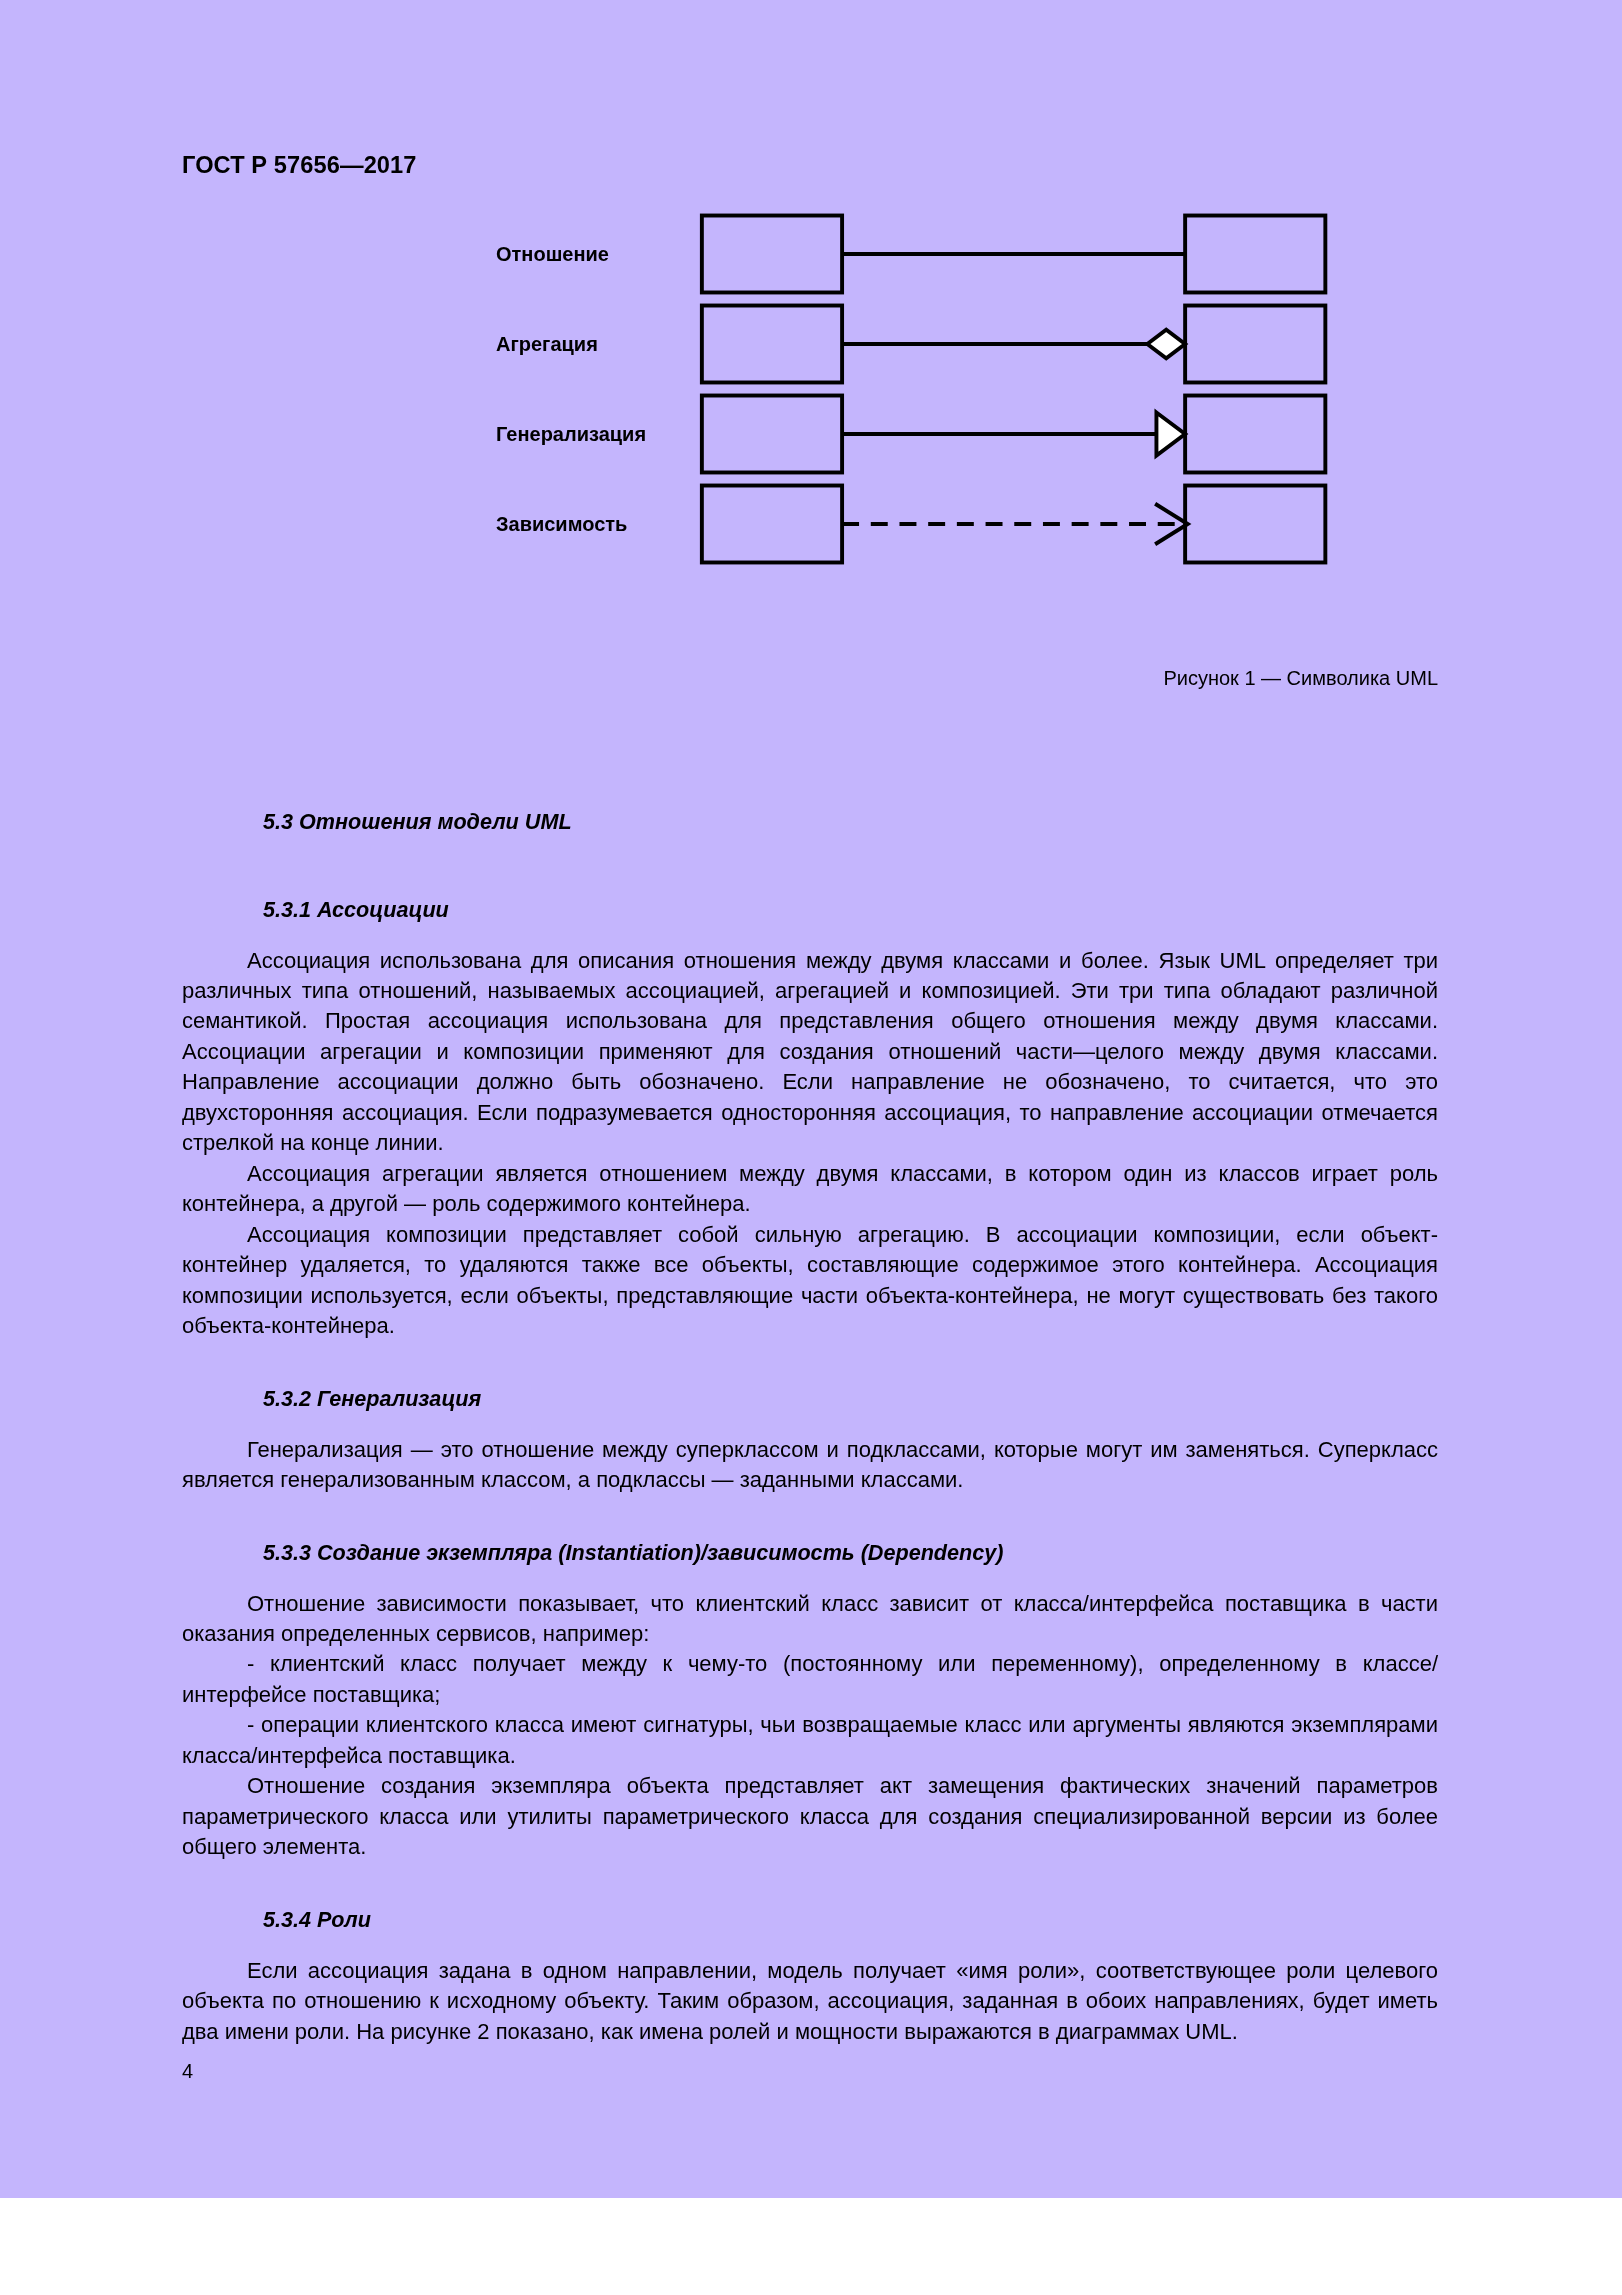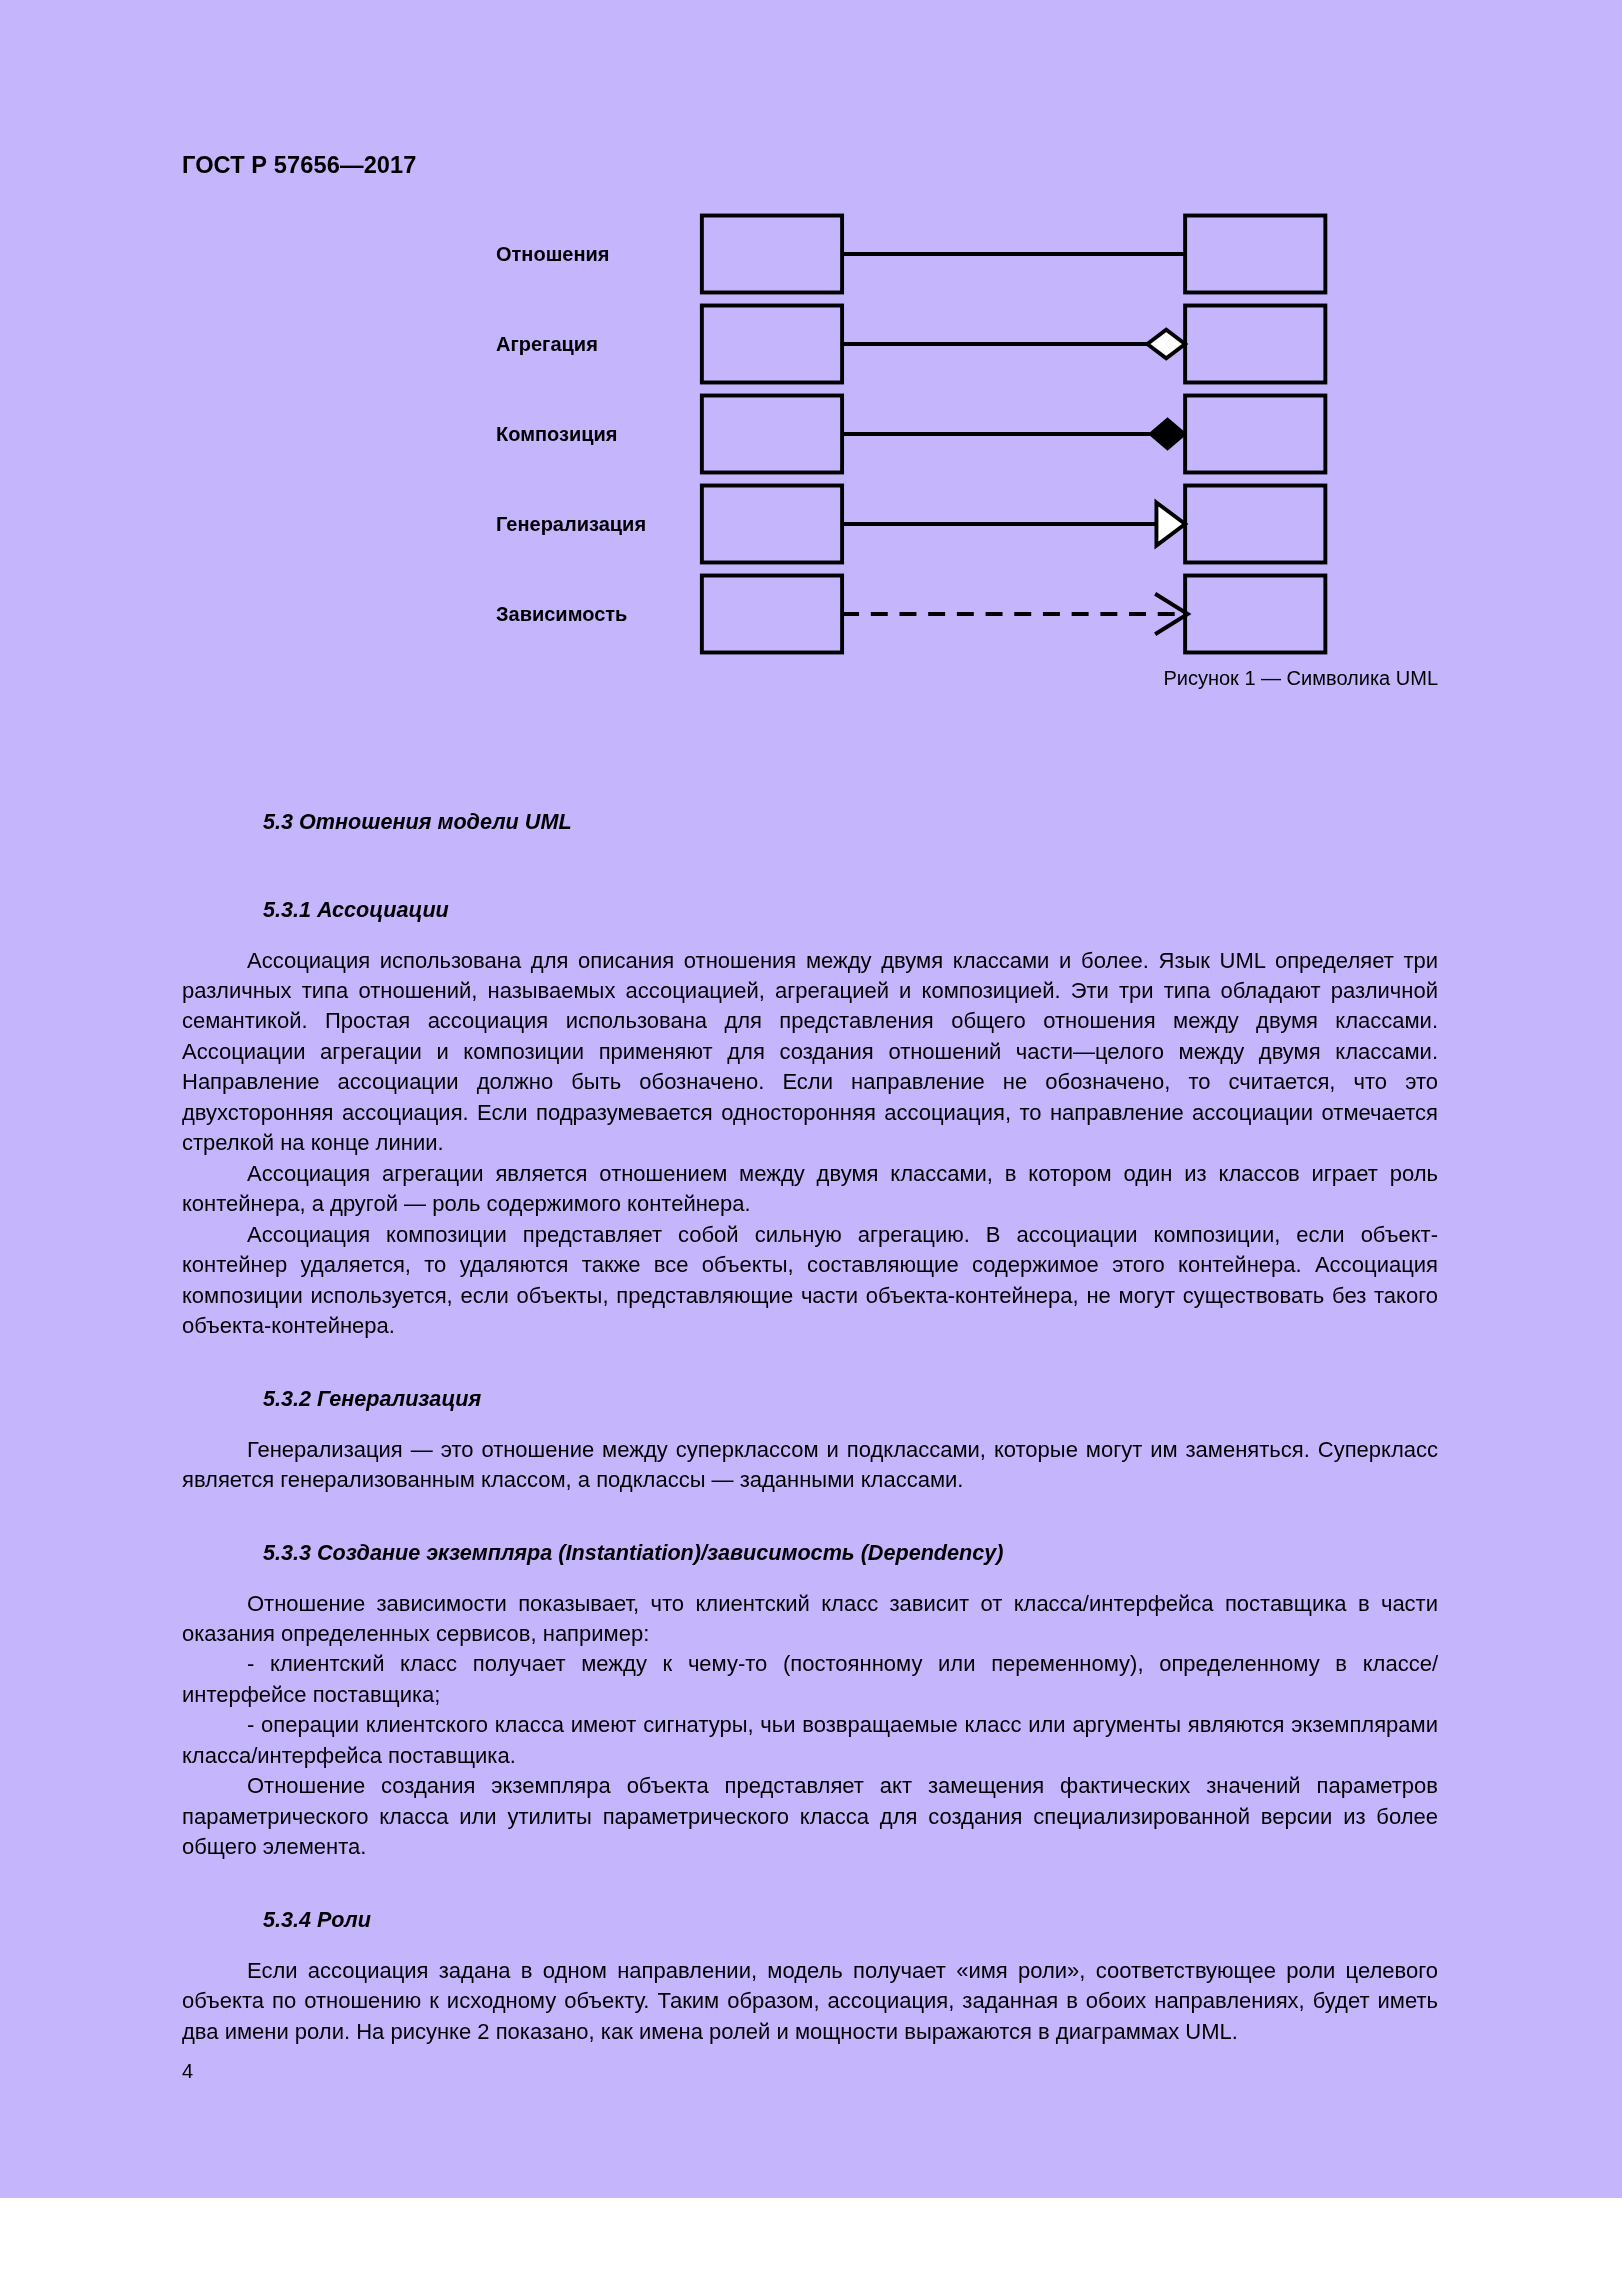--- a/index.html
+++ b/index.html
@@ -123,21 +123,21 @@
 </head>
 <body>
 
 <div class="page">
 
   <div class="doc-header">ГОСТ Р 57656—2017</div>
 
   <div class="figure">
 
     <div class="uml-row">
-      <div class="uml-label">Отношения</div>
+      <div class="uml-label">Отношение</div>
       <div class="uml-art">
         <svg width="654" height="90" viewBox="0 0 1000 138" xmlns="http://www.w3.org/2000/svg">
           <rect x="3" y="10" width="215" height="118" fill="none" stroke="#000" stroke-width="6"></rect>
           <rect x="744" y="10" width="215" height="118" fill="none" stroke="#000" stroke-width="6"></rect>
           <line x1="218" y1="69" x2="744" y2="69" stroke="#000" stroke-width="6"></line>
         </svg>
       </div>
     </div>
 
     <div class="uml-row">
@@ -145,31 +145,20 @@
       <div class="uml-art">
         <svg width="654" height="90" viewBox="0 0 1000 138" xmlns="http://www.w3.org/2000/svg">
           <rect x="3" y="10" width="215" height="118" fill="none" stroke="#000" stroke-width="6"></rect>
           <rect x="744" y="10" width="215" height="118" fill="none" stroke="#000" stroke-width="6"></rect>
           <line x1="218" y1="69" x2="686" y2="69" stroke="#000" stroke-width="6"></line>
           <polygon points="686,69 715,47 744,69 715,91" fill="#ffffff" stroke="#000" stroke-width="6" stroke-linejoin="miter"></polygon>
         </svg>
       </div>
     </div>
 
-    <div class="uml-row">
-      <div class="uml-label">Композиция</div>
-      <div class="uml-art">
-        <svg width="654" height="90" viewBox="0 0 1000 138" xmlns="http://www.w3.org/2000/svg">
-          <rect x="3" y="10" width="215" height="118" fill="none" stroke="#000" stroke-width="6"></rect>
-          <rect x="744" y="10" width="215" height="118" fill="none" stroke="#000" stroke-width="6"></rect>
-          <line x1="218" y1="69" x2="690" y2="69" stroke="#000" stroke-width="6"></line>
-          <polygon points="690,69 717,46 744,69 717,92" fill="#000000" stroke="#000" stroke-width="4" stroke-linejoin="miter"></polygon>
-        </svg>
-      </div>
-    </div>
 
     <div class="uml-row">
       <div class="uml-label">Генерализация</div>
       <div class="uml-art">
         <svg width="654" height="90" viewBox="0 0 1000 138" xmlns="http://www.w3.org/2000/svg">
           <rect x="3" y="10" width="215" height="118" fill="none" stroke="#000" stroke-width="6"></rect>
           <rect x="744" y="10" width="215" height="118" fill="none" stroke="#000" stroke-width="6"></rect>
           <line x1="218" y1="69" x2="700" y2="69" stroke="#000" stroke-width="6"></line>
           <polygon points="700,36 744,69 700,102" fill="#ffffff" stroke="#000" stroke-width="6" stroke-linejoin="miter"></polygon>
         </svg>

